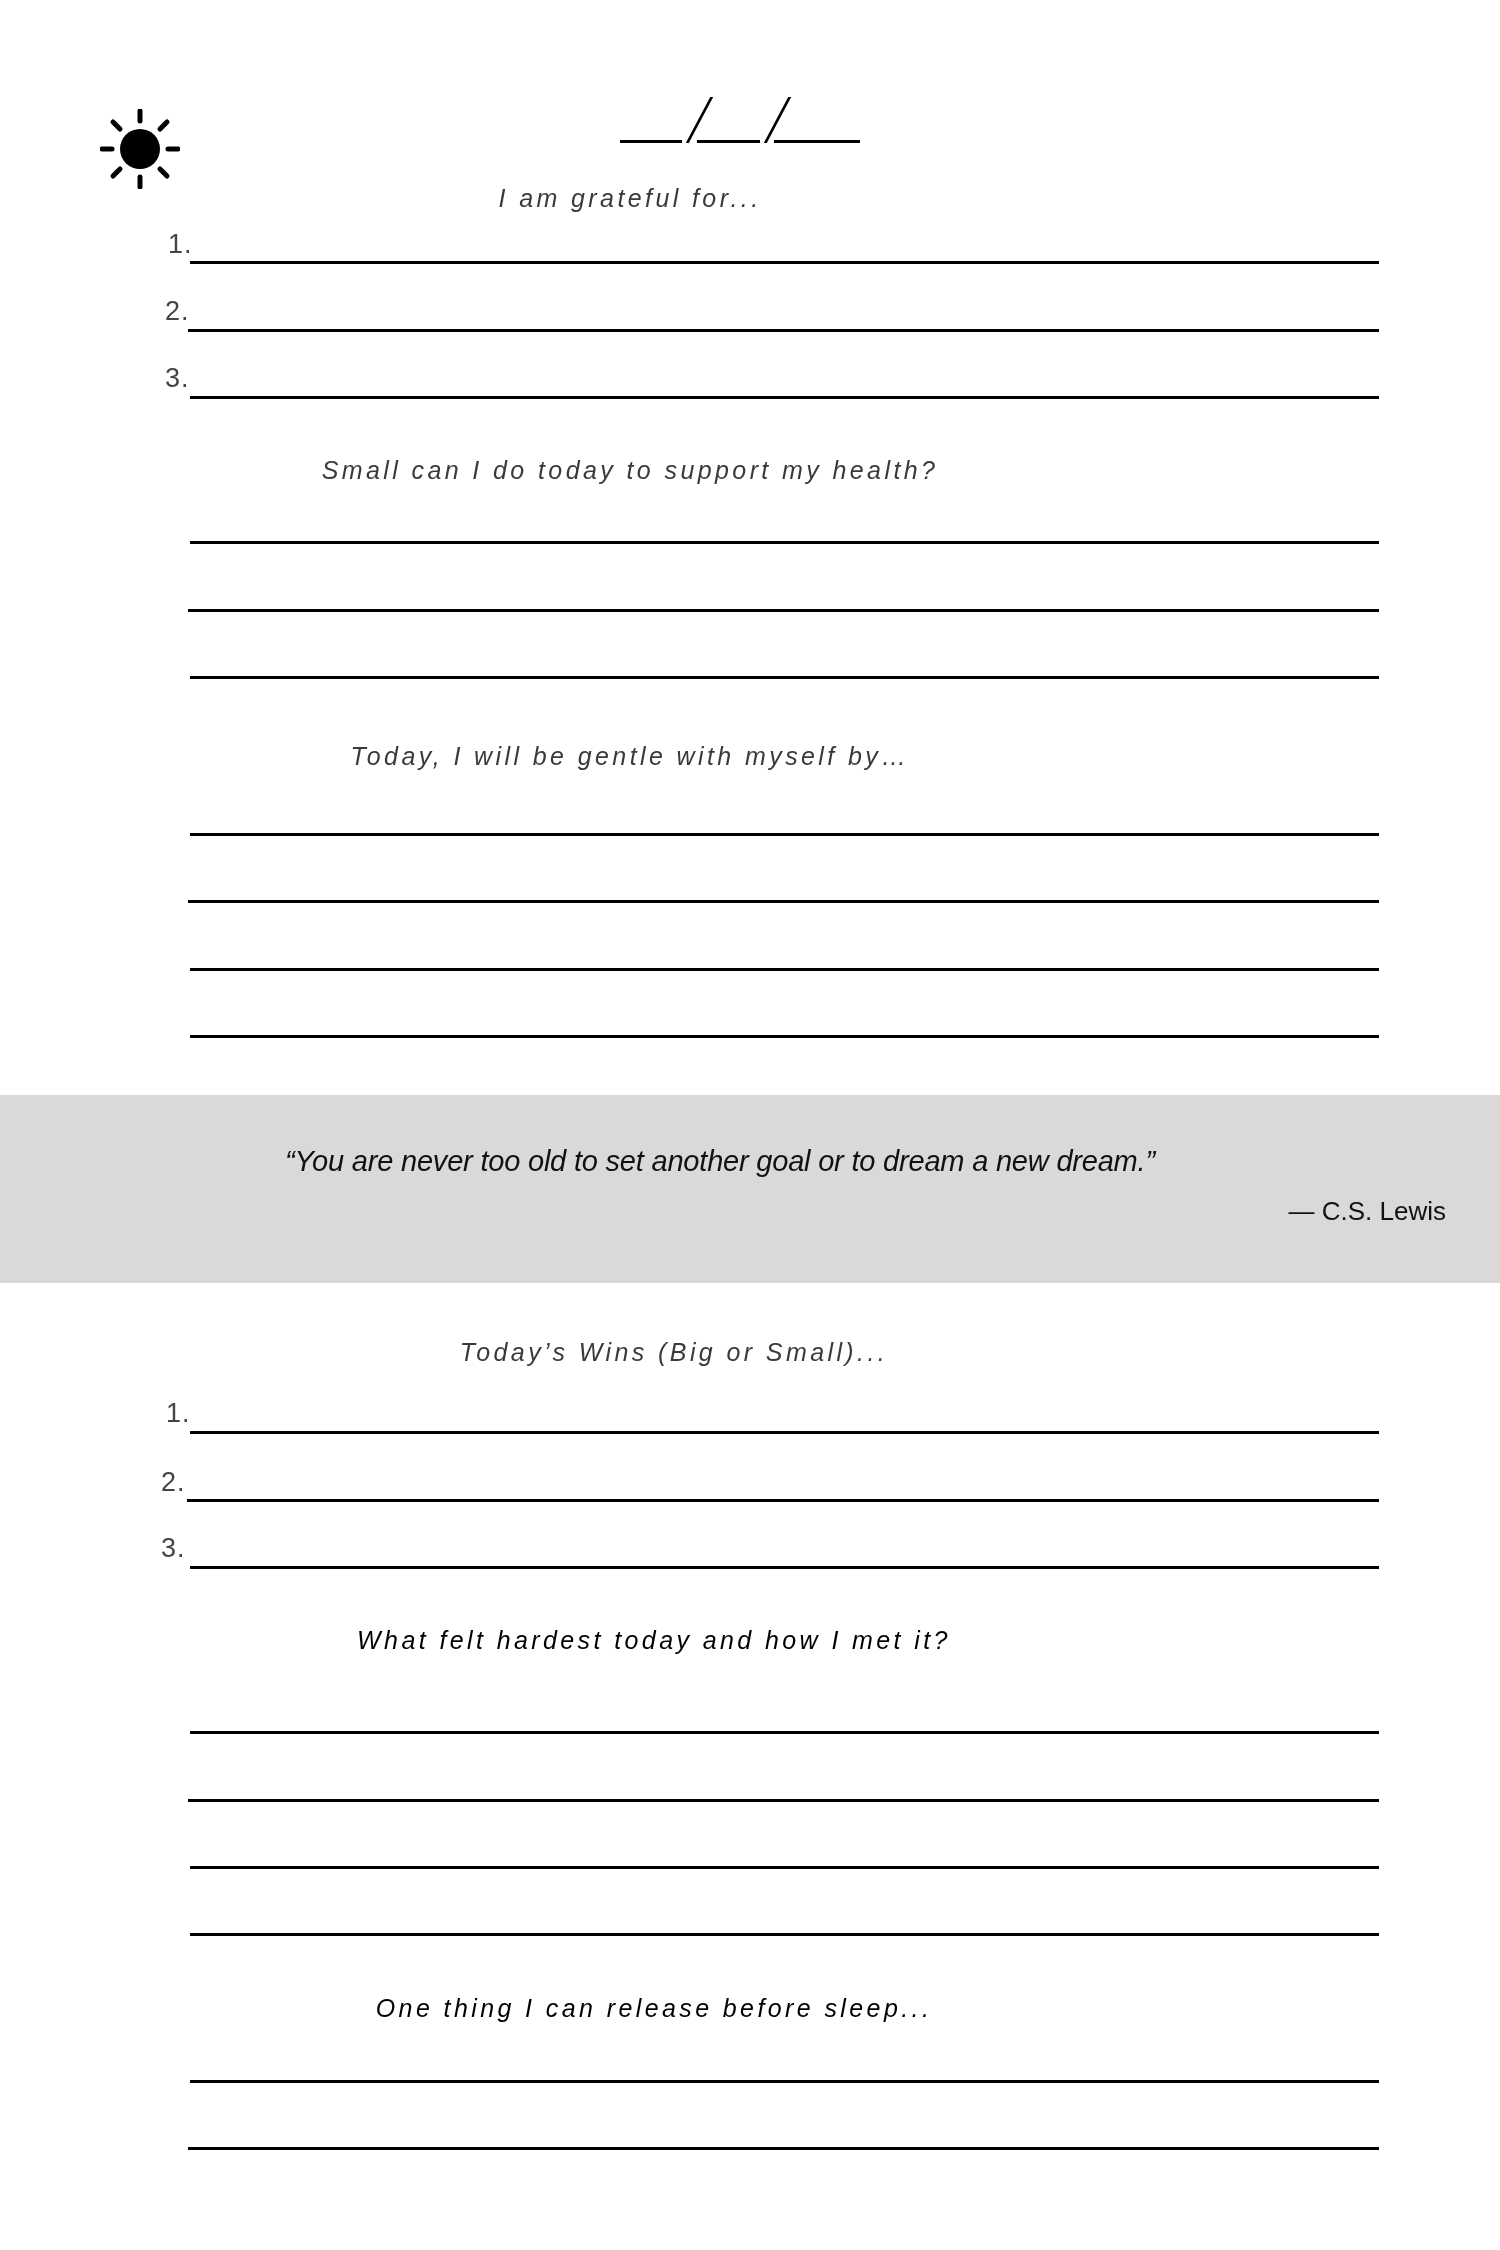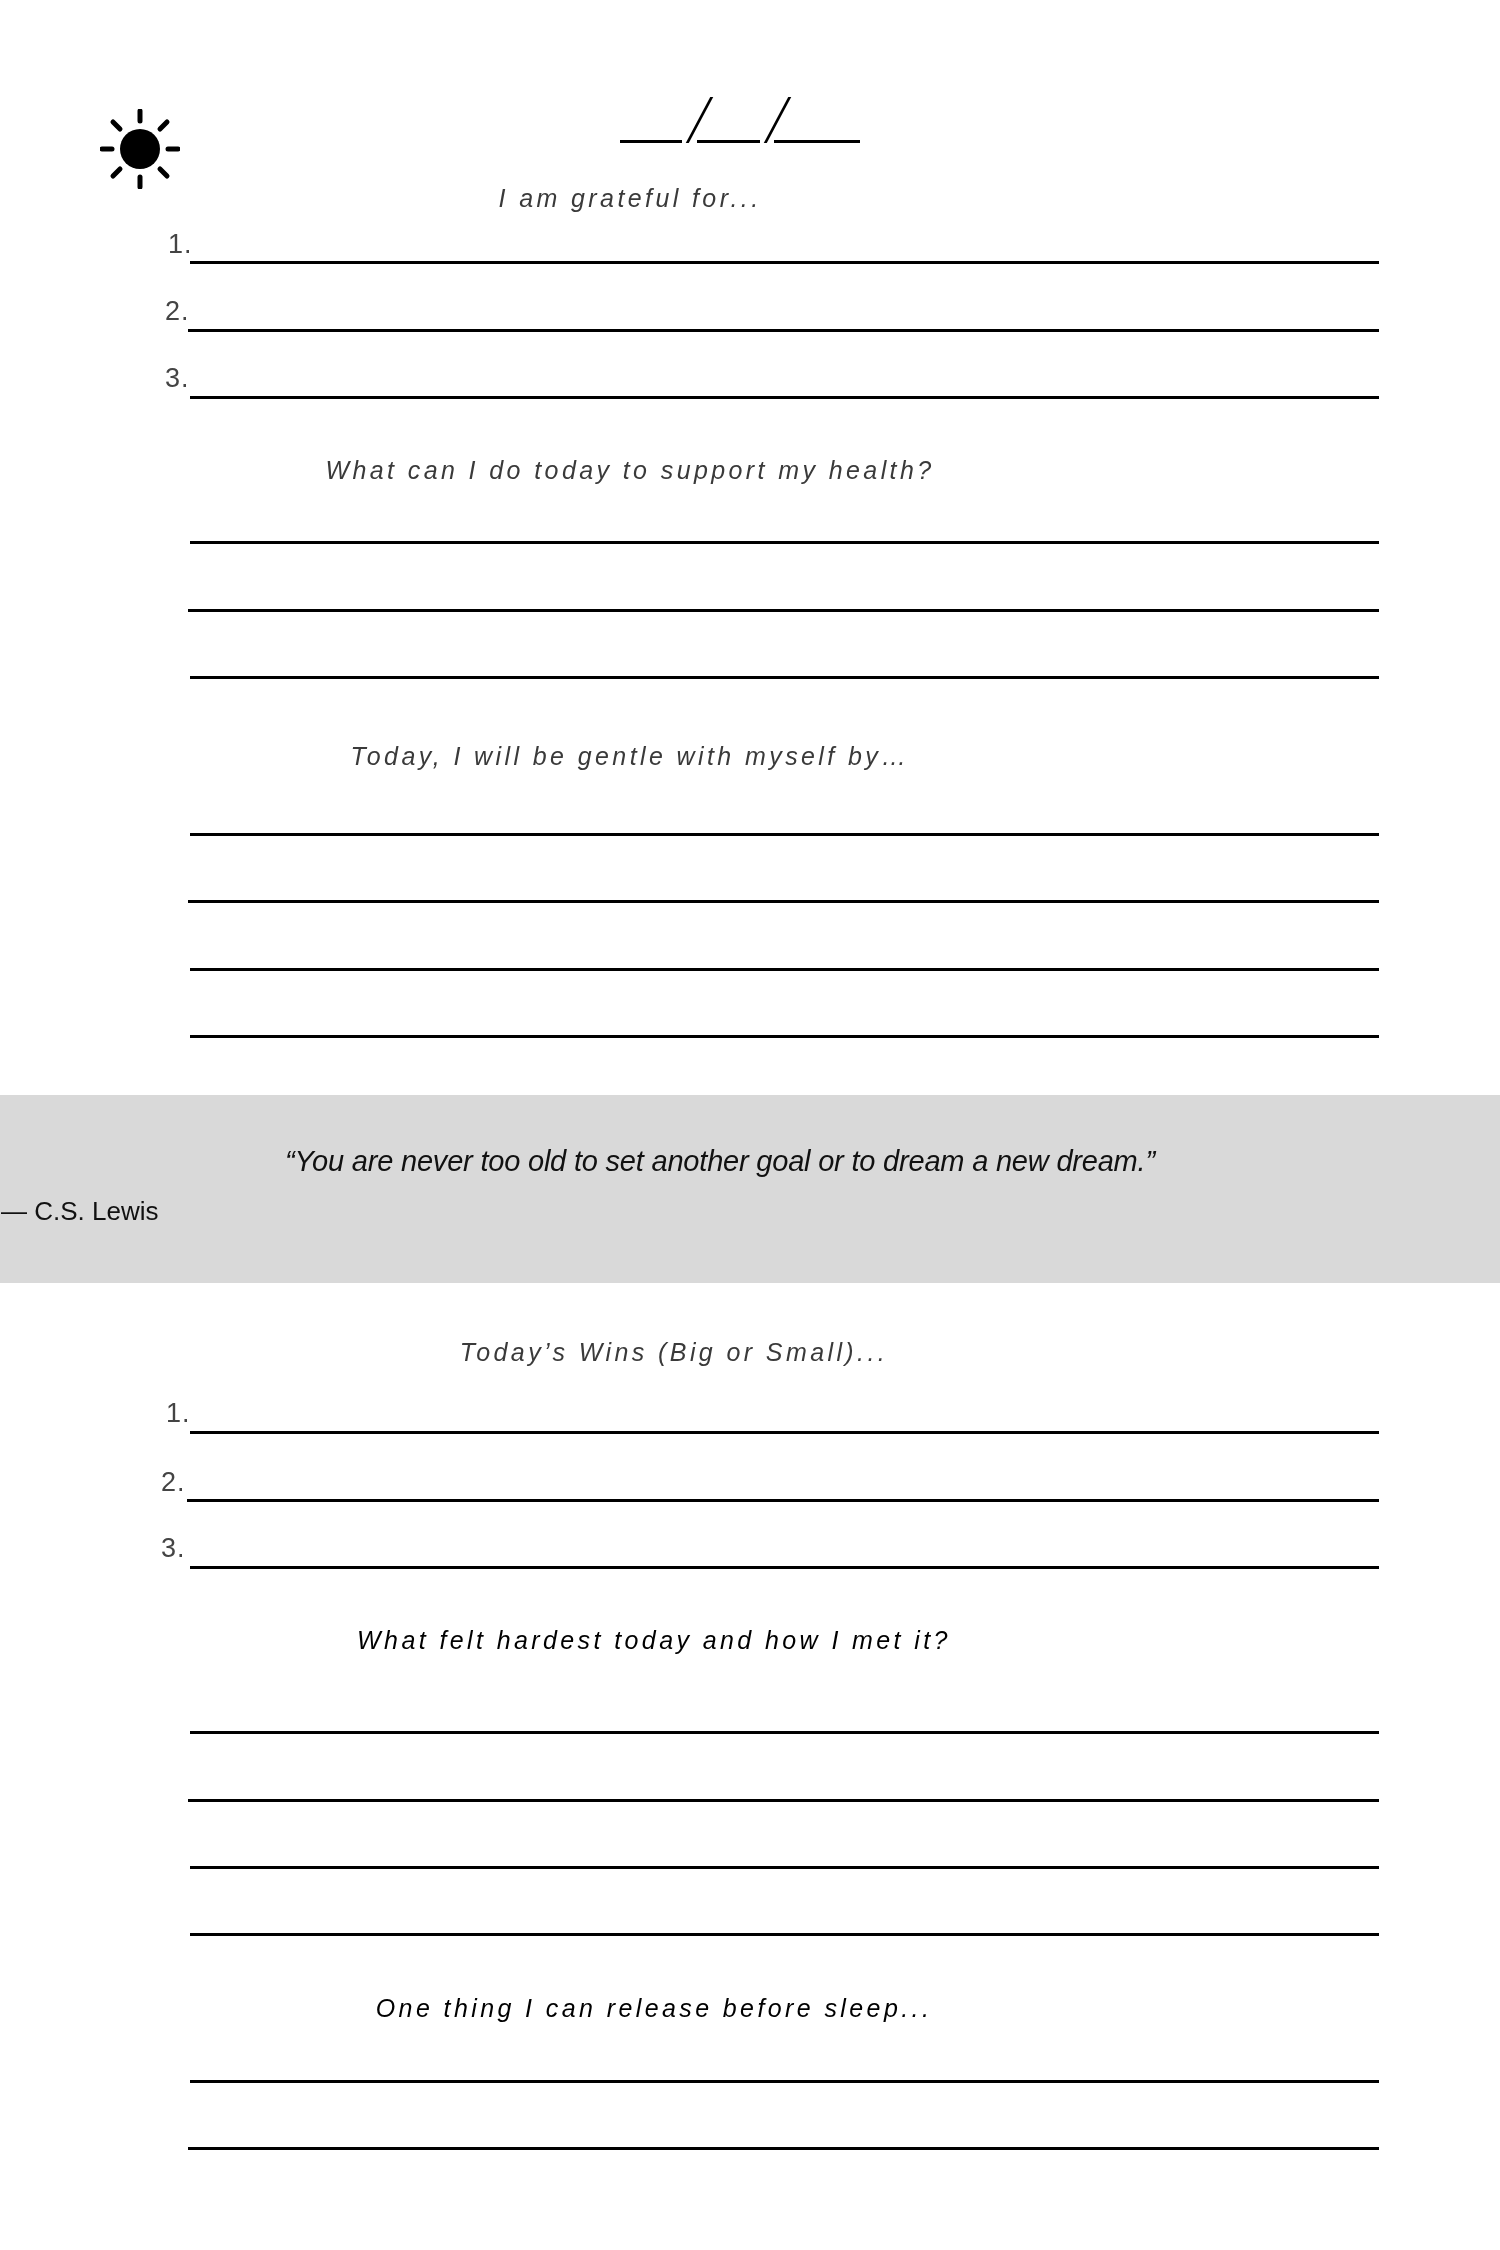--- a/index.html
+++ b/index.html
@@ -24,21 +24,21 @@
   .band {
     position: absolute; left: 0; top: 1095px; width: 1500px; height: 188px;
     background: #d9d9d9;
   }
   .quote {
     position: absolute; left: 0; width: 1440px; text-align: center;
     font-style: italic; font-size: 29px; color: #111; top: 1141px; line-height: 40px;
     white-space: nowrap; letter-spacing: -0.2px;
   }
   .author {
-    position: absolute; left: 1px; width: 1436px; text-align: left;
+    position: absolute; left: 10px; width: 1436px; text-align: right;
     font-size: 26px; color: #111; top: 1196px; line-height: 30px;
   }
   .date-seg { position: absolute; height: 3px; background: #000; top: 140px; }
   .date-slash { position: absolute; width: 3px; height: 46px; background: #000; top: 97px; transform: skewX(-28deg); }
 </style>
 </head>
 <body>
 
 <svg class="abs" style="left:100px;top:109px" width="80" height="80" viewBox="0 0 80 80">
   <circle cx="40" cy="40" r="20" fill="#000"></circle>
@@ -64,21 +64,21 @@
 <div class="date-seg" style="left:774px;width:86px;"></div>
 
 <div class="label grey" style="top:183px;">I am grateful for...</div>
 <div class="num" style="left:168px;top:229px;">1.</div>
 <div class="rule" style="left:190px;width:1189px;top:261px;"></div>
 <div class="num" style="left:165px;top:296px;">2.</div>
 <div class="rule" style="left:188px;width:1191px;top:329px;"></div>
 <div class="num" style="left:165px;top:363px;">3.</div>
 <div class="rule" style="left:190px;width:1189px;top:396px;"></div>
 
-<div class="label grey" style="top:455px;">What can I do today to support my health?</div>
+<div class="label grey" style="top:455px;">Small can I do today to support my health?</div>
 <div class="rule" style="left:190px;width:1189px;top:541px;"></div>
 <div class="rule" style="left:188px;width:1191px;top:609px;"></div>
 <div class="rule" style="left:190px;width:1189px;top:676px;"></div>
 
 <div class="label grey" style="top:741px;">Today, I will be gentle with myself by…</div>
 <div class="rule" style="left:190px;width:1189px;top:833px;"></div>
 <div class="rule" style="left:188px;width:1191px;top:900px;"></div>
 <div class="rule" style="left:190px;width:1189px;top:968px;"></div>
 <div class="rule" style="left:190px;width:1189px;top:1035px;"></div>
 

